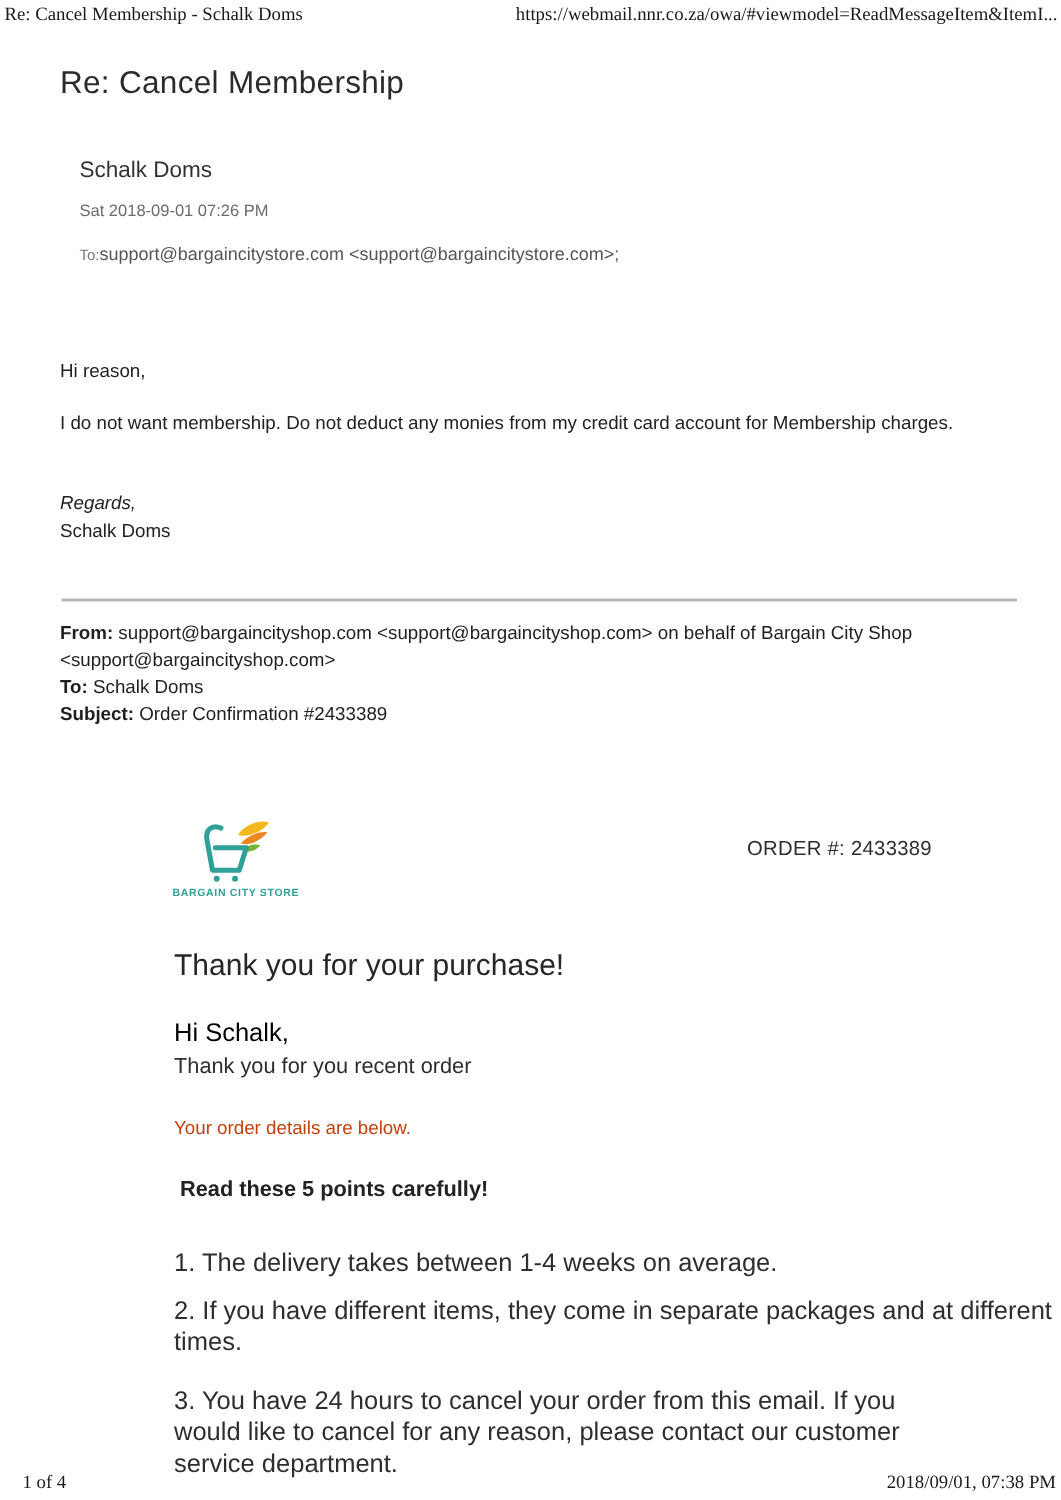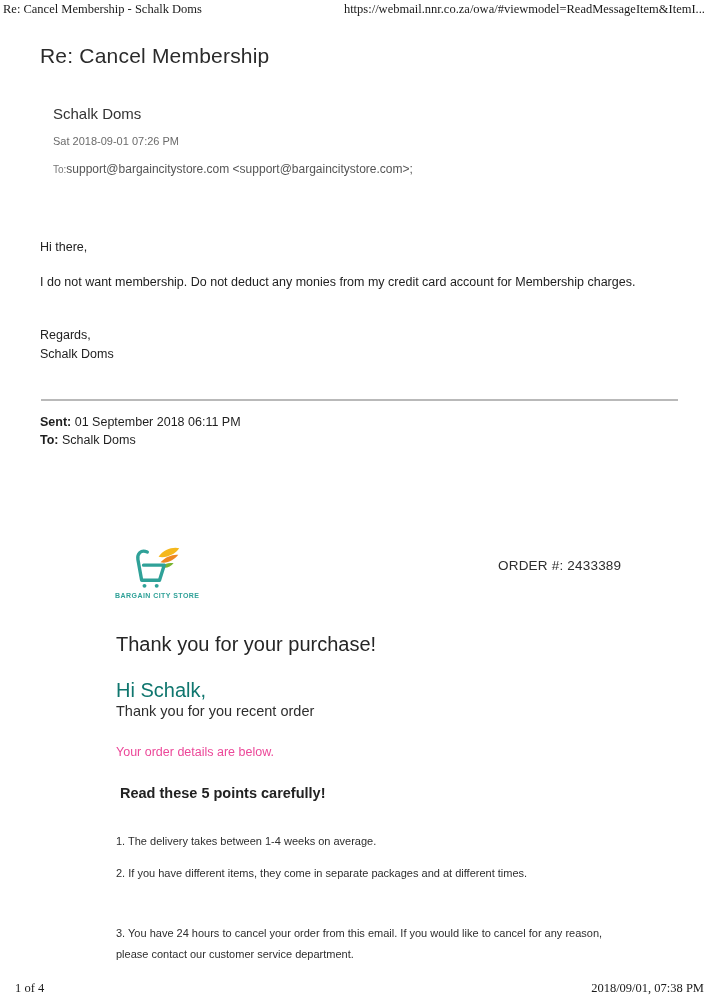--- a/index.html
+++ b/index.html
@@ -23,42 +23,42 @@
     font-size:21px;font-weight:400;color:#2b2b2b;letter-spacing:.2px;text-align:right;
   }
   .msg-sender{left:53px;top:105px;font-size:15px;color:#333;}
   .msg-date{left:53px;top:135px;font-size:11px;color:#6b6b6b;}
   .msg-to{left:53px;top:162px;font-size:12px;color:#555;}
   .msg-to .to-label{font-size:10px;color:#777;}
   
   .body-text{font-size:12.5px;color:#222;line-height:22px;}
   .body-greeting{left:40px;top:236px;}
   .body-paragraph{left:40px;top:271px;width:600px;}
-  .body-signoff{left:40px;top:324px;}
+  .body-signoff{left:40px;top:324px;font-style:italic;}
   .body-signature{left:40px;top:343px;}
   
   .divider{
     left:41px;top:399px;width:637px;height:0;
     border-top:2px solid #b9b9b9;
   }
   
   .quoted{
     left:40px;top:413px;width:625px;
     font-size:12.5px;color:#1f1f1f;line-height:18px;
   }
   .quoted p{margin:0;}
   .quoted .lbl{font-weight:bold;}
   
   .order-num{left:498px;top:558px;font-size:13.5px;color:#2e2e2e;letter-spacing:.2px;}
   .order-heading{left:116px;top:633px;font-size:20px;color:#262626;text-align:center;}
-  .order-greeting{left:116px;top:679px;font-size:20px;color:#0f766e;}
+  .order-greeting{left:116px;top:679px;font-size:17px;color:#000000;}
   .order-subgreeting{left:116px;top:703px;font-size:14.5px;color:#2e2e2e;}
-  .order-details{left:116px;top:745px;font-size:12.5px;color:#ec4899;}
+  .order-details{left:116px;top:745px;font-size:12.5px;color:#c2410c;}
   .order-points-heading{left:120px;top:785px;font-size:14.5px;font-weight:bold;color:#222;}
-  .order-point{font-size:11px;color:#2e2e2e;line-height:21px;}
+  .order-point{font-size:17px;color:#2e2e2e;line-height:21px;}
   .point-1{left:116px;top:831px;}
   .point-2{left:116px;top:863px;}
   .point-3{left:116px;top:895px;width:505px;margin-top:28px;}
   
   .logo{left:115px;top:545px;width:78px;text-align:left;}
   .logo svg{display:block;margin-left:6px;}
   .logo .wordmark{
     font-size:7px;font-weight:bold;color:#2fa198;
     letter-spacing:.45px;white-space:nowrap;margin-top:1px;
   }
@@ -72,30 +72,31 @@
 <body>
 
 <div class="abs chrome header-left">Re: Cancel Membership - Schalk Doms</div>
 <div class="abs chrome header-right">https://webmail.nnr.co.za/owa/#viewmodel=ReadMessageItem&amp;ItemI...</div>
 
 <div class="abs msg-subject">Re: Cancel Membership</div>
 <div class="abs msg-sender">Schalk Doms</div>
 <div class="abs msg-date">Sat 2018-09-01 07:26 PM</div>
 <div class="abs msg-to"><span class="to-label">To:</span><span>support@bargaincitystore.com &lt;support@bargaincitystore.com&gt;;</span></div>
 
-<div class="abs body-text body-greeting">Hi there,</div>
+<div class="abs body-text body-greeting">Hi reason,</div>
 <div class="abs body-text body-paragraph">I do not want membership. Do not deduct any monies from my credit card account for Membership charges.</div>
 <div class="abs body-text body-signoff">Regards,</div>
 <div class="abs body-text body-signature">Schalk Doms</div>
 
 <div class="abs divider"></div>
 
 <div class="abs quoted">
-  <p><span class="lbl">Sent:</span> <span>01 September 2018 06:11 PM</span></p>
+  <p><span class="lbl">From:</span> <span>support@bargaincityshop.com &lt;support@bargaincityshop.com&gt; on behalf of Bargain City Shop &lt;support@bargaincityshop.com&gt;</span></p>
   <p><span class="lbl">To:</span> <span>Schalk Doms</span></p>
+  <p><span class="lbl">Subject:</span> <span>Order Confirmation #2433389</span></p>
 </div>
 
 <div class="abs logo">
   <svg width="62" height="46" viewBox="0 0 66 46" aria-hidden="true">
     <path d="M40 11 C45 3 56 0 62 2 C58 8 48 13 40 11 Z" fill="#f5b81c"></path>
     <path d="M42 17 C47 11 56 8 61 9 C57 14 49 19 42 17 Z" fill="#ee8722"></path>
     <path d="M43 22 C46 18 52 17 56 18 C53 22 47 24 43 22 Z" fill="#79b530"></path>
     <path d="M28 6 C 21 3, 17 8, 18 14 L 22 36 L 41 36 L 46 20 L 24 20" fill="none" stroke="#2fa198" stroke-width="3.6" stroke-linecap="round" stroke-linejoin="round"></path>
     <circle cx="25" cy="42" r="2.1" fill="#2fa198"></circle>
     <circle cx="38" cy="42" r="2.1" fill="#2fa198"></circle>

